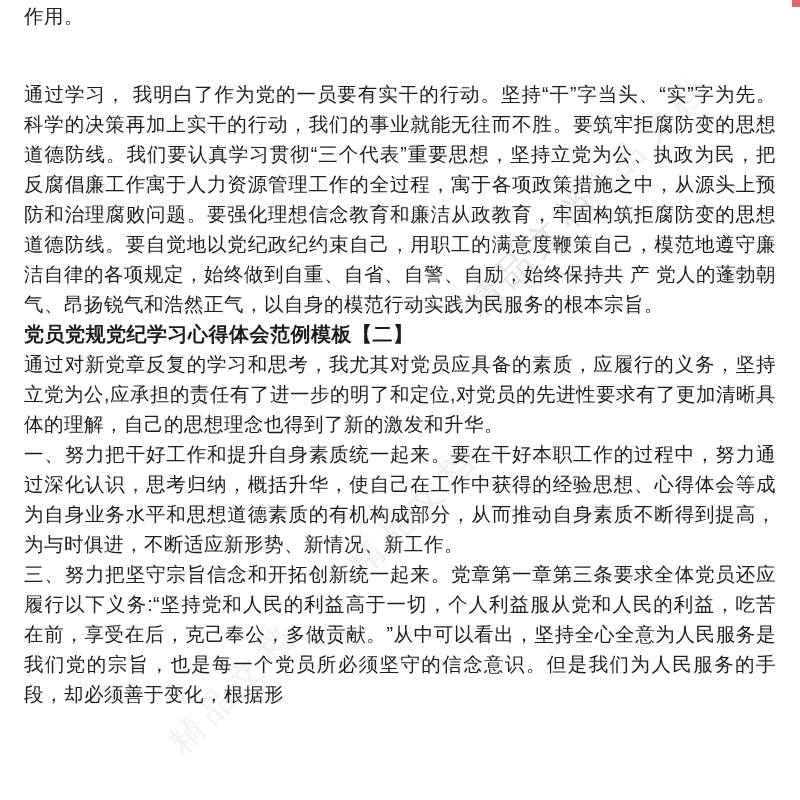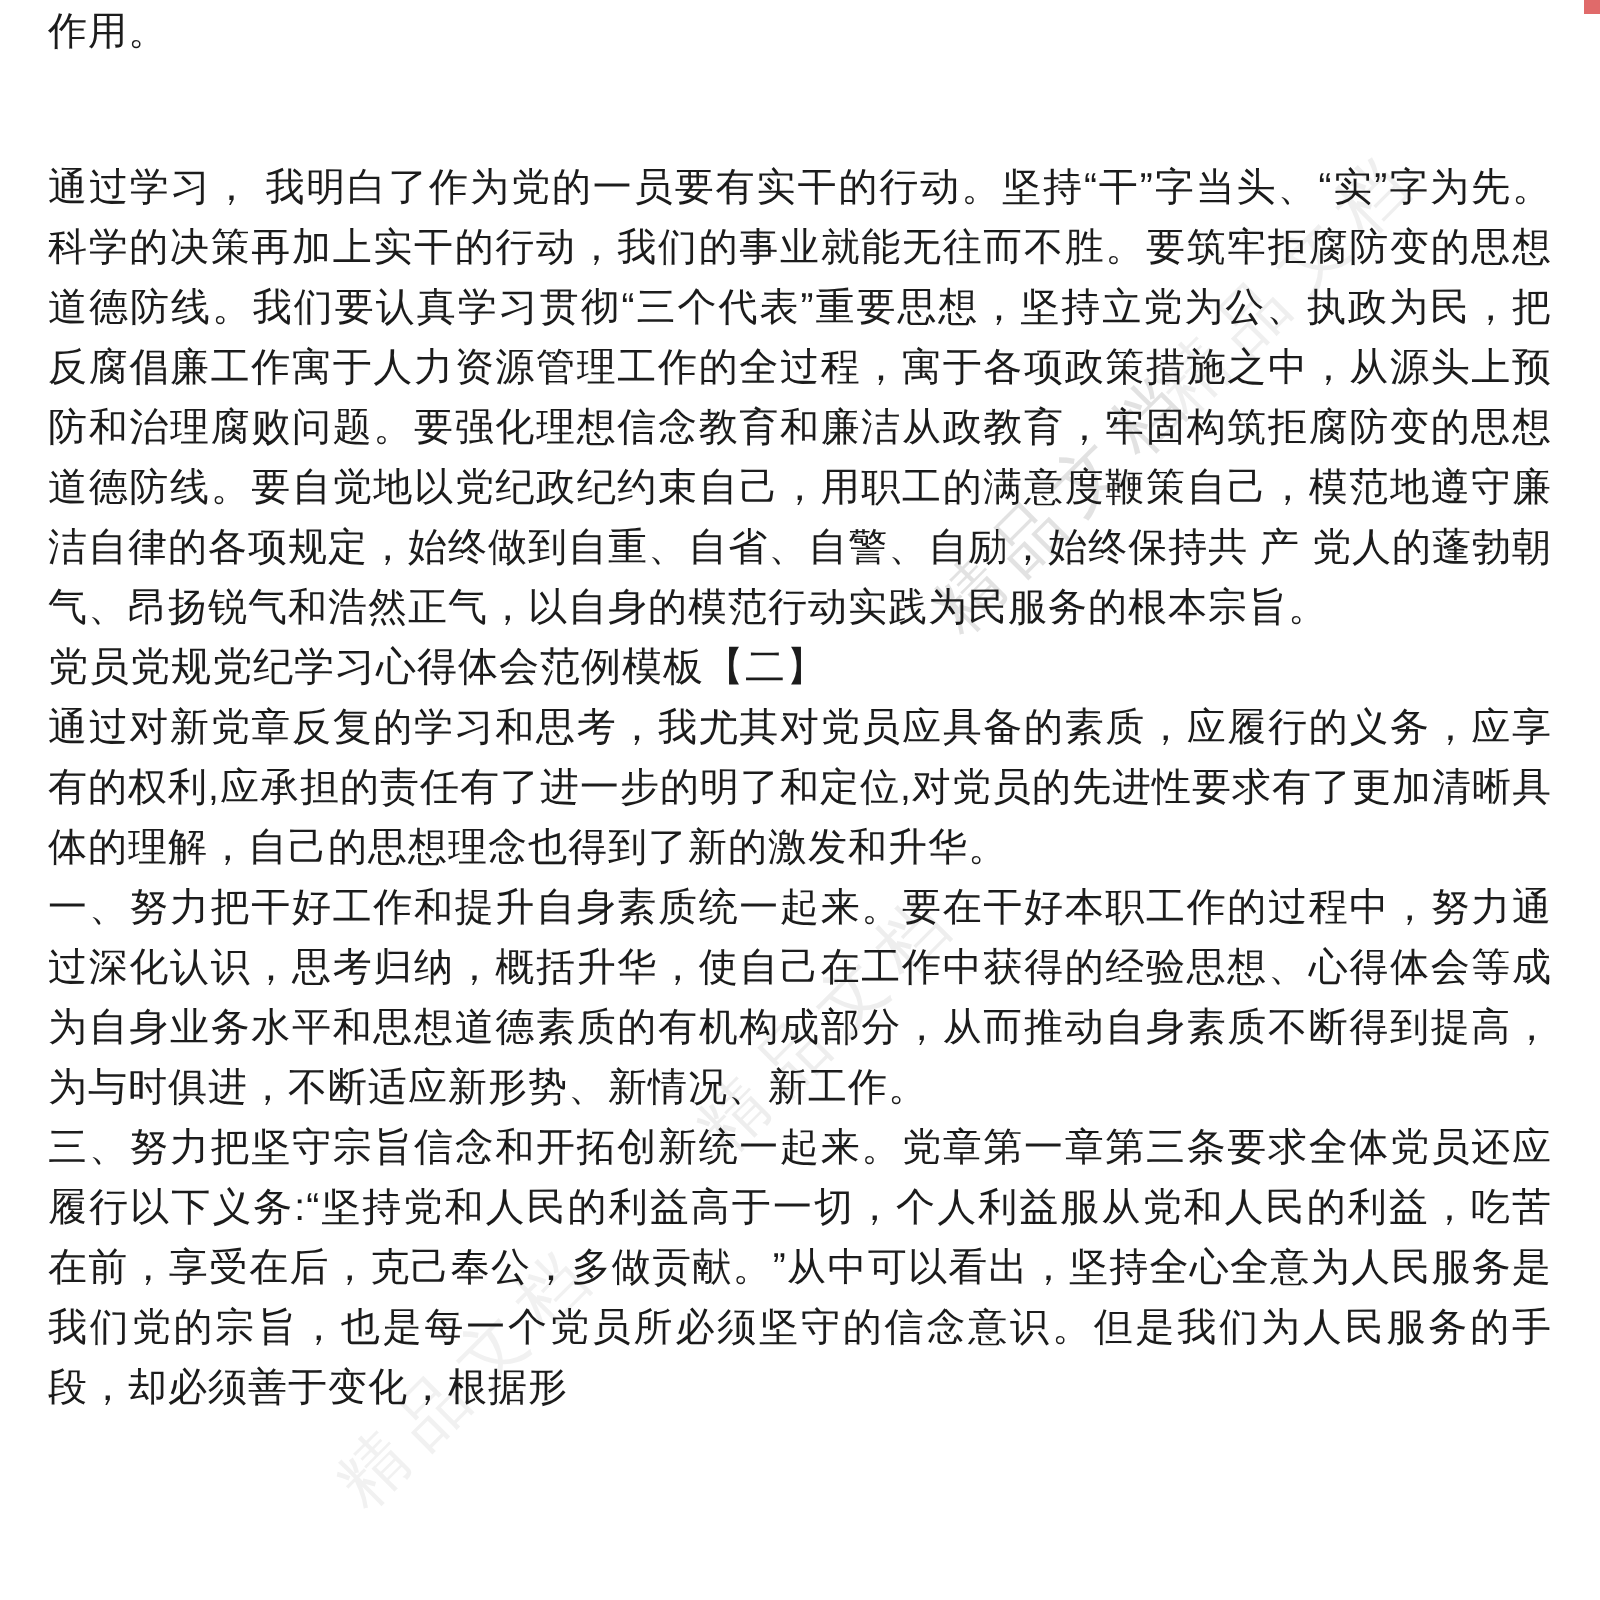--- a/index.html
+++ b/index.html
@@ -27,21 +27,21 @@
     color: #1c1c1c;
     text-align: justify;
     margin: 0;
     letter-spacing: 0.5px;
     word-break: break-all;
   }
   .gap-before {
     margin-top: 48px;
   }
   .heading {
-    font-weight: normal;
+    font-weight: bold;
     font-size: 20px;
   }
   .watermark {
     position: absolute;
     z-index: 0;
     color: rgba(158, 158, 158, 0.30);
     font-size: 34px;
     letter-spacing: 8px;
     white-space: nowrap;
     transform: rotate(-45deg);
@@ -68,21 +68,21 @@
 <div class="watermark w3">精品文档</div>
 <div class="watermark w4">精品文档</div>
 
 <div class="page">
   <p class="para">作用。</p>
 
   <p class="para gap-before">通过学习， 我明白了作为党的一员要有实干的行动。坚持“干”字当头、“实”字为先。科学的决策再加上实干的行动，我们的事业就能无往而不胜。要筑牢拒腐防变的思想道德防线。我们要认真学习贯彻“三个代表”重要思想，坚持立党为公、执政为民，把反腐倡廉工作寓于人力资源管理工作的全过程，寓于各项政策措施之中，从源头上预防和治理腐败问题。要强化理想信念教育和廉洁从政教育，牢固构筑拒腐防变的思想道德防线。要自觉地以党纪政纪约束自己，用职工的满意度鞭策自己，模范地遵守廉洁自律的各项规定，始终做到自重、自省、自警、自励，始终保持共 产 党人的蓬勃朝气、昂扬锐气和浩然正气，以自身的模范行动实践为民服务的根本宗旨。</p>
 
   <p class="para heading">党员党规党纪学习心得体会范例模板【二】</p>
 
-  <p class="para">通过对新党章反复的学习和思考，我尤其对党员应具备的素质，应履行的义务，应享有的权利,应承担的责任有了进一步的明了和定位,对党员的先进性要求有了更加清晰具体的理解，自己的思想理念也得到了新的激发和升华。</p>
+  <p class="para">通过对新党章反复的学习和思考，我尤其对党员应具备的素质，应履行的义务，坚持立党为公,应承担的责任有了进一步的明了和定位,对党员的先进性要求有了更加清晰具体的理解，自己的思想理念也得到了新的激发和升华。</p>
 
 
   <p class="para">一、努力把干好工作和提升自身素质统一起来。要在干好本职工作的过程中，努力通过深化认识，思考归纳，概括升华，使自己在工作中获得的经验思想、心得体会等成为自身业务水平和思想道德素质的有机构成部分，从而推动自身素质不断得到提高，为与时俱进，不断适应新形势、新情况、新工作。</p>
 
 
   <p class="para">三、努力把坚守宗旨信念和开拓创新统一起来。党章第一章第三条要求全体党员还应履行以下义务:“坚持党和人民的利益高于一切，个人利益服从党和人民的利益，吃苦在前，享受在后，克己奉公，多做贡献。”从中可以看出，坚持全心全意为人民服务是我们党的宗旨，也是每一个党员所必须坚守的信念意识。但是我们为人民服务的手段，却必须善于变化，根据形</p>
 </div>
 
 <div class="corner-marker" style="background: rgb(224, 106, 106);"></div>
 

